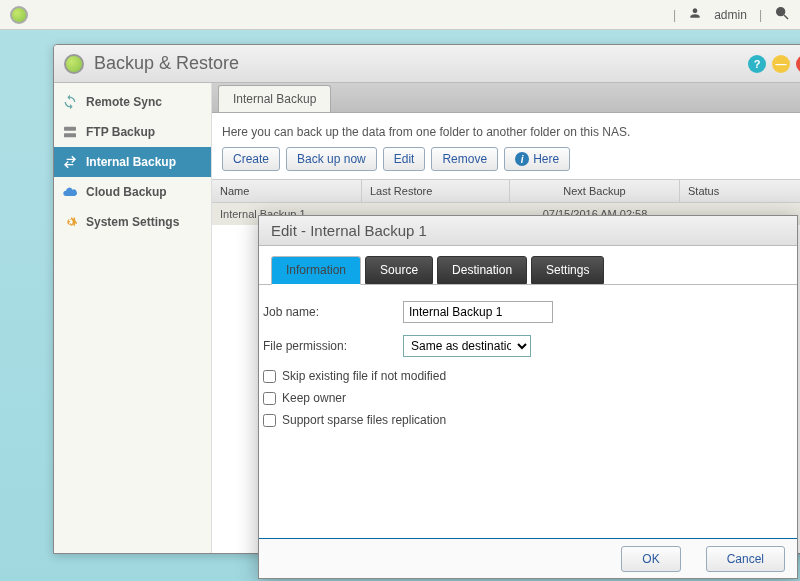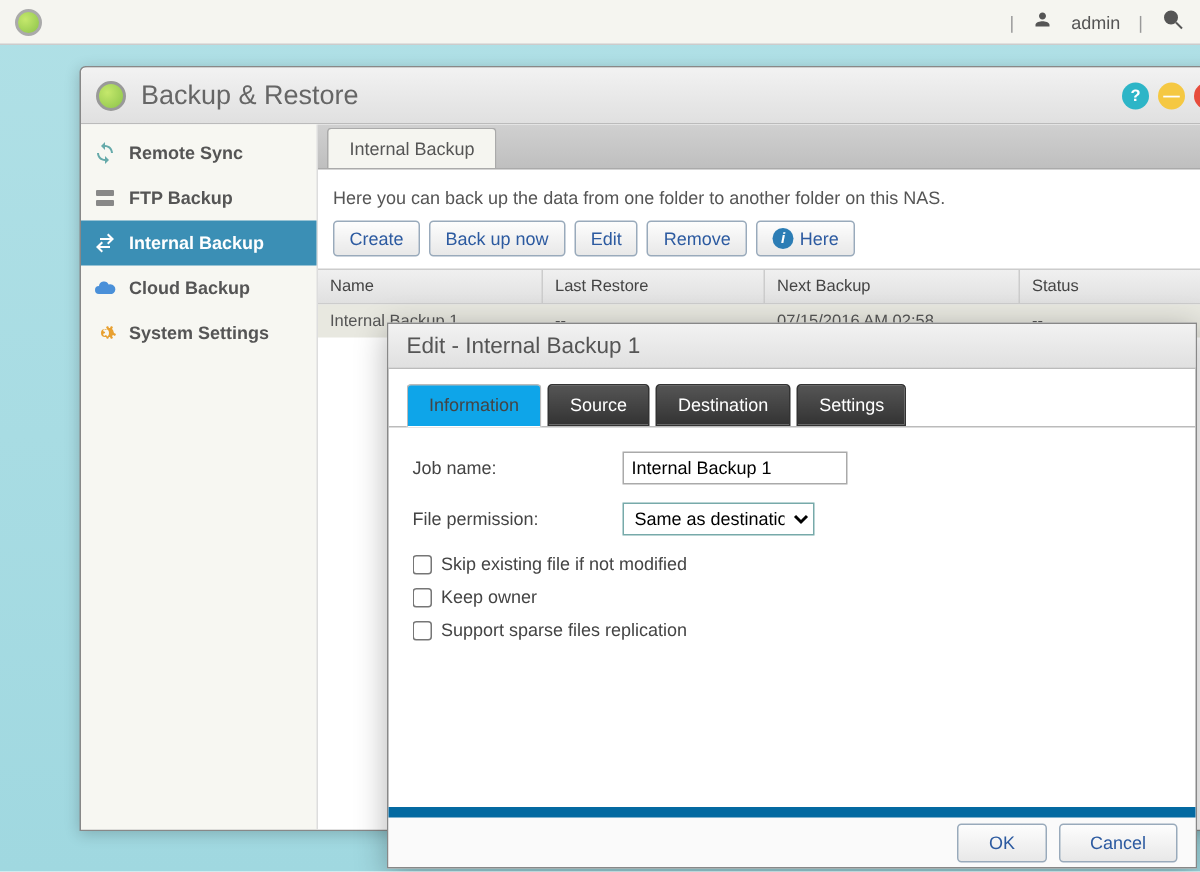--- a/index.html
+++ b/index.html
@@ -32,38 +32,38 @@
 .tab-strip { height: 30px; background: linear-gradient(to bottom, #d0d0d0, #bfbfbf); display: flex; align-items: flex-end; padding-left: 6px; border-bottom: 1px solid #aaa; }
 .tab { background: #f5f5f0; padding: 6px 14px; font-size: 12px; color: #555; border: 1px solid #aaa; border-bottom: none; border-radius: 3px 3px 0 0; }
 .desc { padding: 12px 10px 8px; font-size: 12px; color: #555; }
 .toolbar { padding: 0 10px 8px; display: flex; gap: 6px; }
 .btn { background: linear-gradient(to bottom, #fdfdfd, #e8e8e8); border: 1px solid #9ab; border-radius: 3px; padding: 4px 10px; font-size: 12px; color: #2c5aa0; cursor: pointer; }
 .btn-info { display: flex; align-items: center; gap: 4px; }
 .info-icon { width: 14px; height: 14px; border-radius: 50%; background: #2c7db5; color: #fff; font-size: 10px; font-weight: bold; display: flex; align-items: center; justify-content: center; font-style: italic; }
 
 .grid-head { display: flex; background: linear-gradient(to bottom, #f0f0f0, #e0e0e0); border-top: 1px solid #ccc; border-bottom: 1px solid #ccc; font-size: 11px; font-weight: normal; color: #444; }
 .grid-head > div { padding: 5px 8px; border-right: 1px solid #ccc; }
-.c1 { width: 150px; } .c2 { width: 148px; } .c3 { width: 170px; } .c4 { flex: 1; }
+.c1 { width: 150px; } .c2 { width: 148px; } .c3 { width: 170px; text-align: center; } .c4 { flex: 1; }
 .grid-row { display: flex; font-size: 11px; color: #555; background: #e8e8e0; }
 .grid-row > div { padding: 5px 8px; }
 
 .dialog { position: absolute; top: 215px; left: 258px; width: 540px; height: 364px; background: #fff; border: 1px solid #888; box-shadow: 0 4px 20px rgba(0,0,0,0.3); display: flex; flex-direction: column; }
 .dlg-title { height: 30px; background: linear-gradient(to bottom, #f2f2f2, #e0e0e0); display: flex; align-items: center; padding: 0 12px; font-size: 15px; color: #555; border-bottom: 1px solid #bbb; }
 .dlg-tabs { display: flex; padding: 10px 12px 0; gap: 4px; border-bottom: 1px solid #bbb; }
 .dtab { padding: 6px 14px; font-size: 12px; border-radius: 3px 3px 0 0; cursor: pointer; }
 .dtab.active { background: #0ea5e9; border: 1px solid #bbb; border-bottom: 1px solid #fff; margin-bottom: -1px; color: #444; }
 .dtab.inactive { background: linear-gradient(to bottom, #555, #333); color: #fff; border: 1px solid #333; }
-.dlg-body { flex: 1; padding: 16px 16px; font-size: 12px; color: #444; }
+.dlg-body { flex: 1; padding: 16px 4px; font-size: 12px; color: #444; }
 .form-row { display: flex; align-items: center; margin-bottom: 12px; }
 .form-row label { width: 140px; }
 .form-row input[type=text] { width: 150px; padding: 3px 5px; border: 1px solid #aaa; font-size: 12px; }
 .form-row select { width: 128px; padding: 2px 3px; border: 1px solid #7aa; font-size: 12px; background: #fff; }
 .chk-row { display: flex; align-items: center; margin-bottom: 8px; gap: 6px; }
 .chk-row input { width: 13px; height: 13px; }
-.dlg-footer { height: 40px; border-top: 7px solid #0369a1; display: flex; align-items: center; justify-content: flex-end; padding: 0 12px; gap: 8px; background: #fafafa; }
+.dlg-footer { height: 40px; border-top: 1px solid #0369a1; display: flex; align-items: center; justify-content: flex-end; padding: 0 12px; gap: 25px; background: #fafafa; }
 .dlg-btn { padding: 5px 20px; font-size: 12px; border: 1px solid #9ab; background: linear-gradient(to bottom, #fdfdfd, #e8e8e8); border-radius: 3px; color: #2c5aa0; cursor: pointer; }
 </style>
 </head>
 <body>
 
 <div class="topbar">
   <div class="topbar-logo"></div>
   <div class="topbar-right">
     <span class="topbar-sep">|</span>
     <span class="user-icon"><svg viewBox="0 0 24 24">

